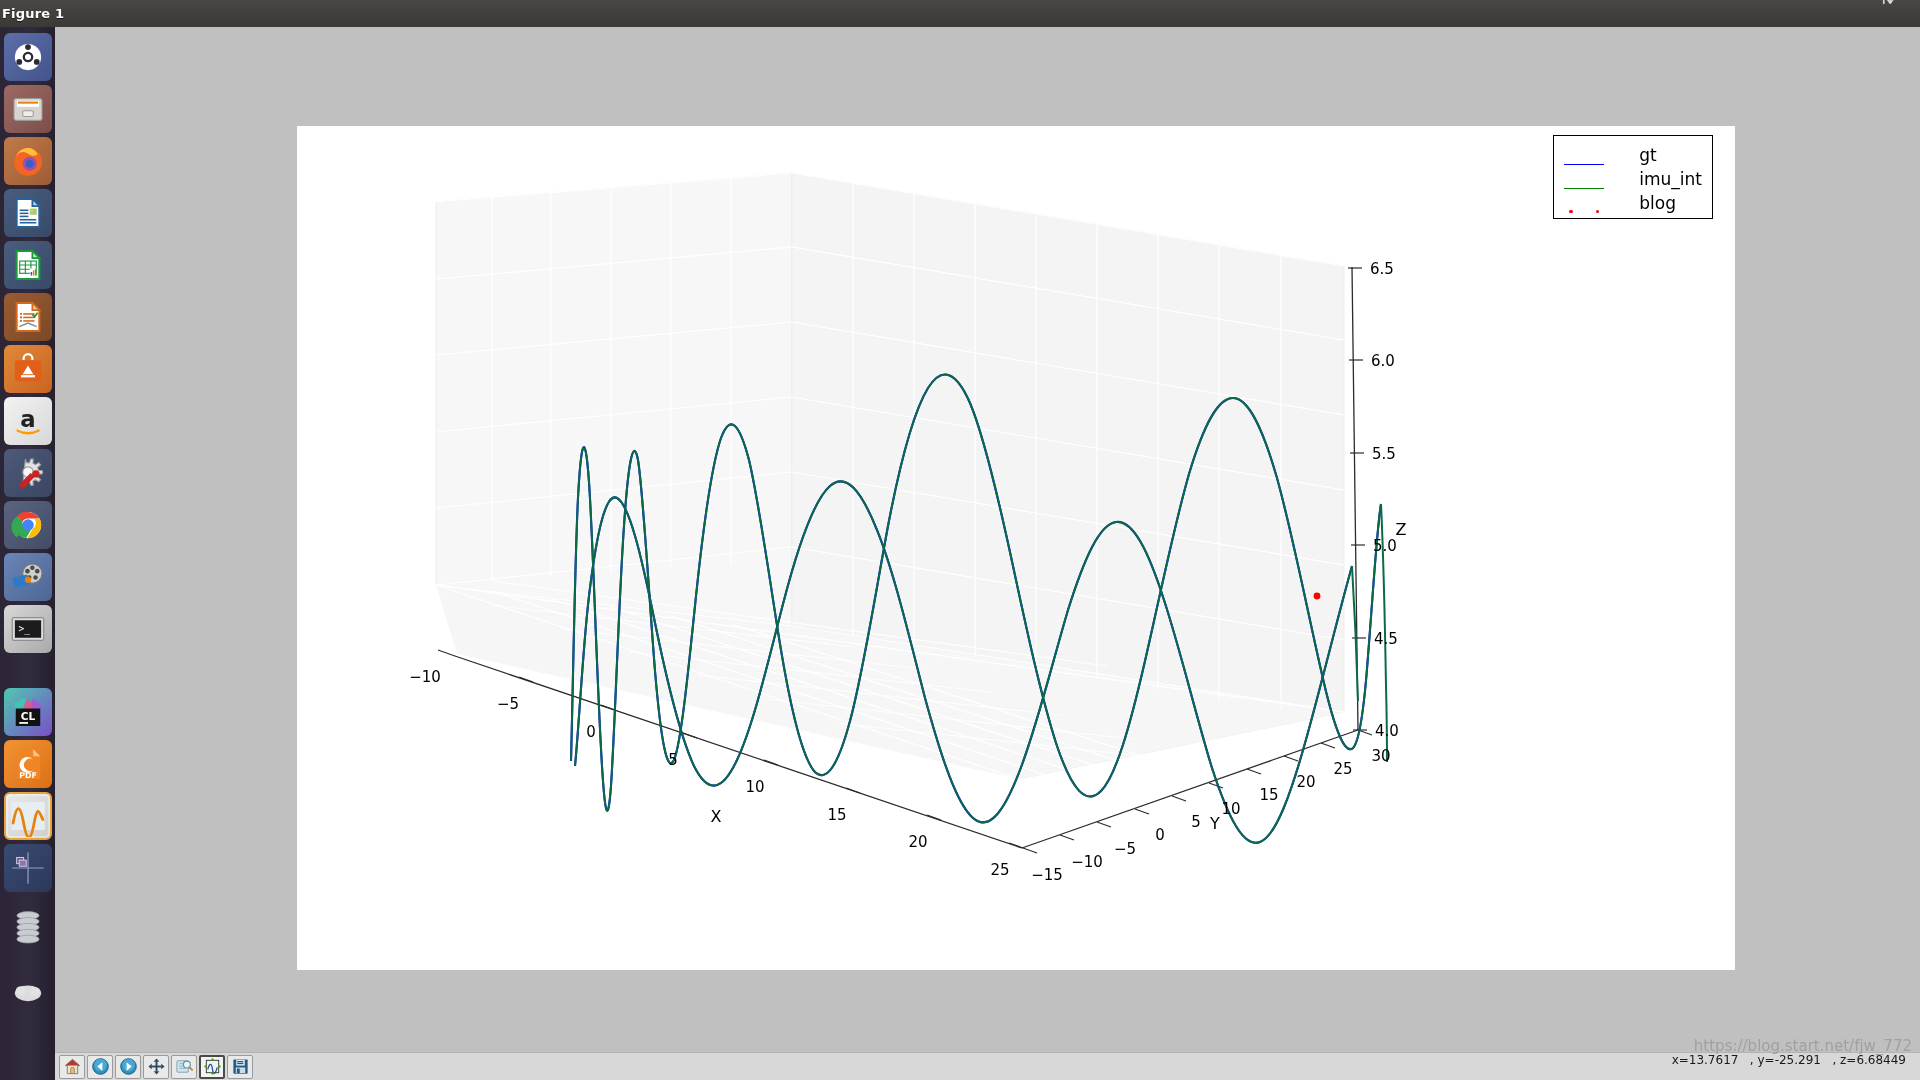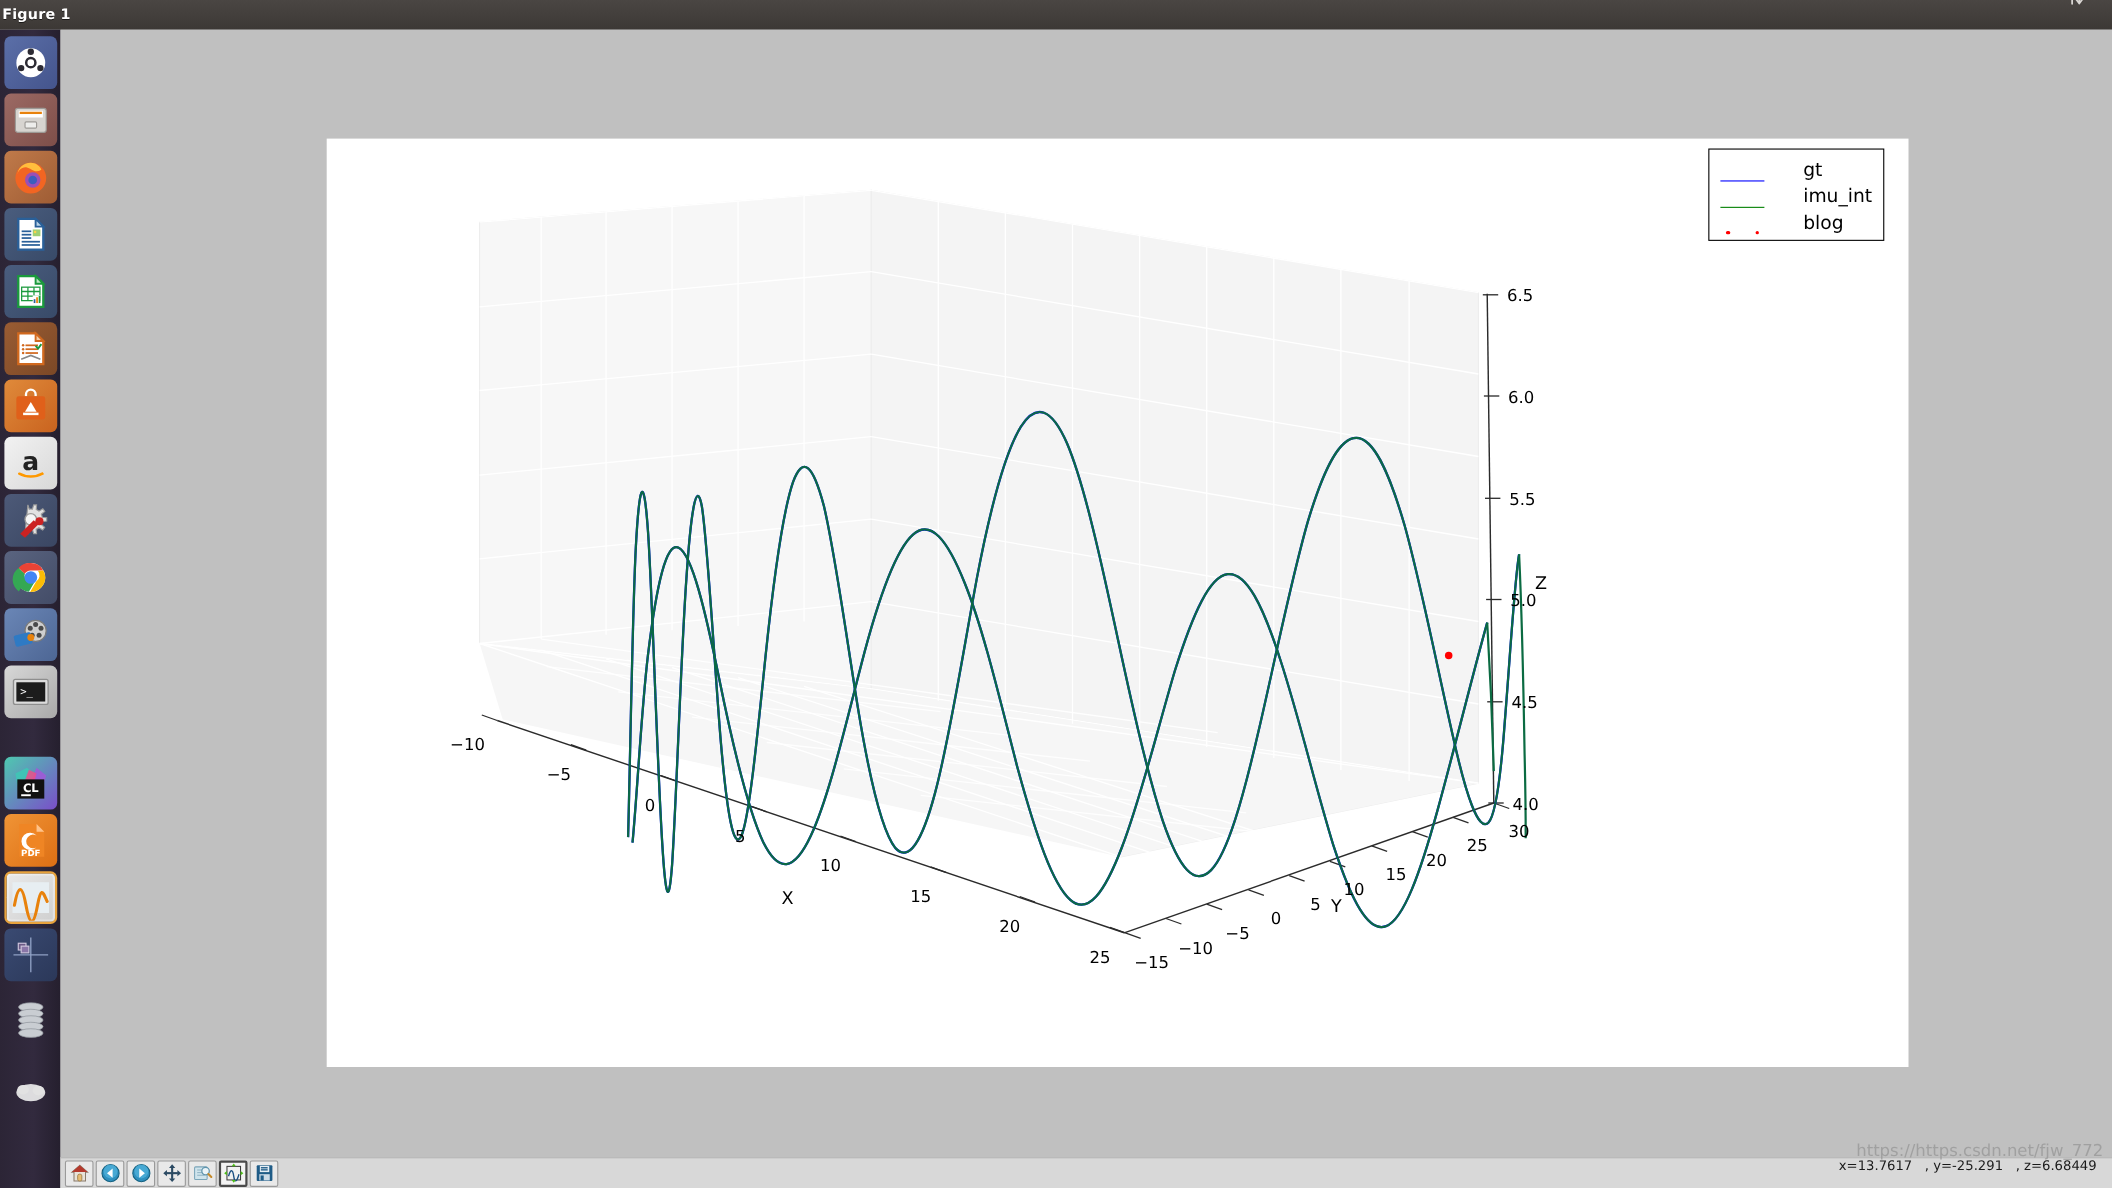--- a/index.html
+++ b/index.html
@@ -719,18 +719,18 @@
             <rect x="5.5" y="3" width="9" height="6" fill="#e6eef4"></rect>
             <rect x="6.5" y="4.2" width="6.5" height="1.3" fill="#1f5c87"></rect>
             <rect x="6.5" y="6.2" width="6.5" height="1.3" fill="#1f5c87"></rect>
             <rect x="5" y="11" width="10" height="6" fill="#cddbe6"></rect>
             <rect x="6.2" y="12.2" width="3" height="4.8" fill="#1f5c87"></rect>
           </svg>
       </div>
 
       <div class="coord">
         <span>x=13.7617   , y=-25.291   , z=6.68449</span>
-        <span class="watermark">https://https.csdn.net/fjw_772</span>
+        <span class="watermark">https://blog.start.net/fjw_772</span>
       </div>
     </div>
 
   </div>
 </div>
 
 </body></html>

